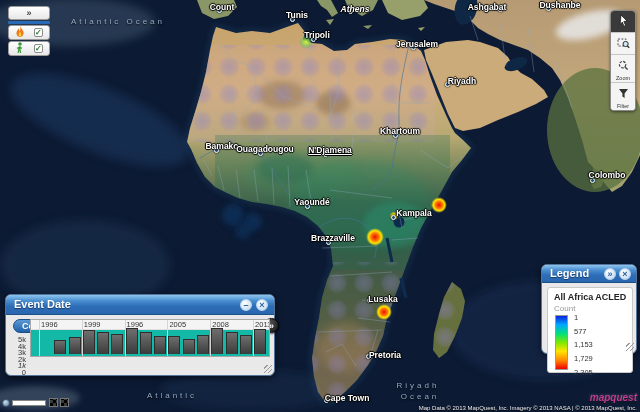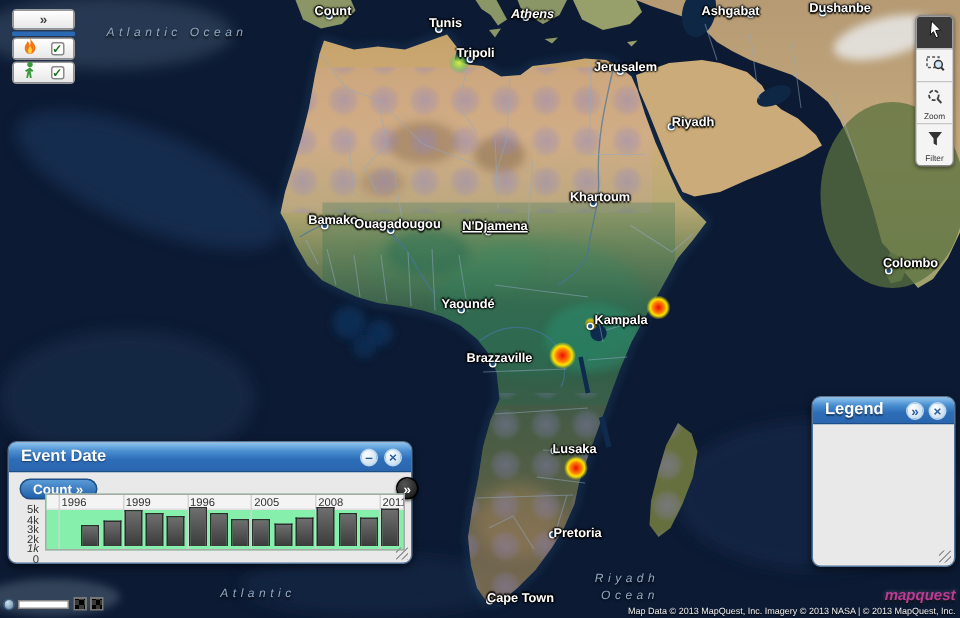--- a/index.html
+++ b/index.html
@@ -5,21 +5,21 @@
   html,body{margin:0;padding:0;background:#000;}
   *{box-sizing:border-box;font-family:"Liberation Sans",sans-serif;}
   .stage{position:relative;width:640px;height:412px;overflow:hidden;background:#0c1a33;}
   .stage svg.mapbg{position:absolute;left:0;top:0;}
 
   
   .city-label{position:absolute;transform:translateX(-50%);font-size:8.5px;font-weight:bold;color:#fff;white-space:nowrap;
     text-shadow:-1px 0 1px #000,1px 0 1px #000,0 -1px 1px #000,0 1px 1px #000;pointer-events:none;}
   .city-dot{position:absolute;width:5px;height:5px;border:1.4px solid #fff;border-radius:50%;
     background:#23527c;box-shadow:0 0 2px #000;}
-  .ocean-label{position:absolute;transform:translateX(-50%);font-size:8px;font-style:italic;letter-spacing:3px;
+  .ocean-label{position:absolute;transform:translateX(-50%);font-size:8px;letter-spacing:3px;
     color:#93aac2;text-shadow:0 1px 2px #000;white-space:nowrap;pointer-events:none;}
 
   
   .panel{position:absolute;border:1px solid #54749a;border-radius:6px;background:#e9e9e9;
     box-shadow:0 2px 6px rgba(0,0,0,.55);}
   .panel-header{position:relative;height:20px;border-radius:5px 5px 0 0;
     background:linear-gradient(#8ec4ee 0%,#4a8fd0 30%,#2d6db8 60%,#2a66ae 100%);
     border-bottom:1px solid #1c4f86;}
   .panel-title{position:absolute;left:8px;top:3px;font-size:11px;font-weight:bold;color:#fff;
     text-shadow:0 1px 1px rgba(0,0,0,.45);}
@@ -29,31 +29,31 @@
   .resize-handle{position:absolute;right:2px;bottom:2px;width:8px;height:8px;
     background:repeating-linear-gradient(135deg,transparent 0 2px,#9a9a9a 2px 3px);cursor:nwse-resize;}
 
   
   #eventPanel{left:5px;top:294px;width:270px;height:82px;}
   .count-btn{position:absolute;left:7px;top:24px;height:14px;padding:0 8px;border:1px solid #1c4f86;border-radius:8px;
     background:linear-gradient(#5a9ad6,#2060a8);color:#fff;font-size:9px;font-weight:bold;line-height:13px;cursor:pointer;}
   .expand-circle{position:absolute;right:-5px;top:23px;width:15px;height:15px;border-radius:50%;border:1px solid #000;
     background:radial-gradient(circle at 35% 30%,#555,#111);color:#fff;font-size:9px;line-height:14px;
     text-align:center;font-weight:bold;cursor:pointer;box-shadow:0 1px 2px rgba(0,0,0,.6);}
-  .chart-box{position:absolute;left:24px;top:34px;width:240px;height:38px;background:#86efac;border:1px solid #a8a8a8;overflow:hidden;}
+  .chart-box{position:absolute;left:24px;top:24px;width:240px;height:38px;background:#14b8a6;border:1px solid #a8a8a8;overflow:hidden;}
   .chart-topstrip{position:absolute;left:0;top:0;width:100%;height:10px;background:#f4f4f4;border-bottom:1px solid #e0e0e0;}
   .xgrid{position:absolute;top:0;bottom:0;width:1px;background:#d4d4d4;}
   .xtick-label{position:absolute;top:0px;font-size:7.5px;color:#333;}
   .bar{position:absolute;bottom:2px;width:12px;background:linear-gradient(#6e6e6e,#3b3b3b);
     border:1px solid #2e2e2e;border-bottom:none;cursor:pointer;}
   .ylabels{position:absolute;left:0;top:40px;width:22px;height:38px;}
   .ylab{position:absolute;right:2px;font-size:7.5px;color:#333;}
 
   
-  #legendPanel{left:541px;top:264px;width:96px;height:114px;}
+  #legendPanel{left:541px;top:264px;width:96px;height:90px;}
   #legendPanel .panel-header{height:18px;}
   .legend-card{position:absolute;left:5px;top:22px;width:86px;height:86px;background:#fff;border:1px solid #c9c9c9;border-radius:3px;}
   .legend-heading{position:absolute;left:6px;top:4px;font-size:9px;font-weight:bold;color:#222;}
   .legend-sub{position:absolute;left:6px;top:16px;font-size:8px;color:#999;}
   .legend-grad{position:absolute;left:7px;top:27px;width:13px;height:55px;border:1px solid #999;}
   .legend-stop{position:absolute;left:26px;font-size:7.5px;color:#333;transform:translateY(-50%);}
 
   
   .layers-bar{position:absolute;left:8px;top:6px;width:42px;}
   .lb-btn{height:14px;background:linear-gradient(#fff,#e7e7e7);border:1px solid #9a9a9a;border-radius:3px;
@@ -406,20 +406,32 @@
       </div>
     <div class="resize-handle"></div>
   </div>
 
   <div class="panel" id="legendPanel">
     <div class="panel-header">
       <span class="panel-title" style="top:2px;">Legend</span>
       <span class="hdr-btn" style="right:20px;top:3px;">»</span>
       <span class="hdr-btn" style="right:5px;top:3px;">×</span>
     </div>
+    <div class="legend-card">
+      <div class="legend-heading">All Africa ACLED</div>
+      <div class="legend-sub">Count</div>
+      <div class="legend-grad" id="legendGrad" style="background: linear-gradient(rgb(11, 36, 224), rgb(0, 168, 255), rgb(0, 224, 122), rgb(126, 232, 0), rgb(255, 228, 0), rgb(255, 138, 0), rgb(240, 0, 0));"></div>
+      <div id="legendStops">
+          <div class="legend-stop" style="top: 29px;">1</div>
+          <div class="legend-stop" style="top: 42.7px;">577</div>
+          <div class="legend-stop" style="top: 56.4px;">1,153</div>
+          <div class="legend-stop" style="top: 70.1px;">1,729</div>
+          <div class="legend-stop" style="top: 83.8px;">2,305</div>
+        </div>
+    </div>
     <div class="resize-handle"></div>
   </div>
 
   <div class="scalebar">
     <span class="scale-globe"></span>
     <span class="scale-rect"></span>
     <span class="scale-tile" style="left:47px;"></span>
     <span class="scale-tile" style="left:58px;"></span>
   </div>
   <div class="mq-logo">mapquest</div>

